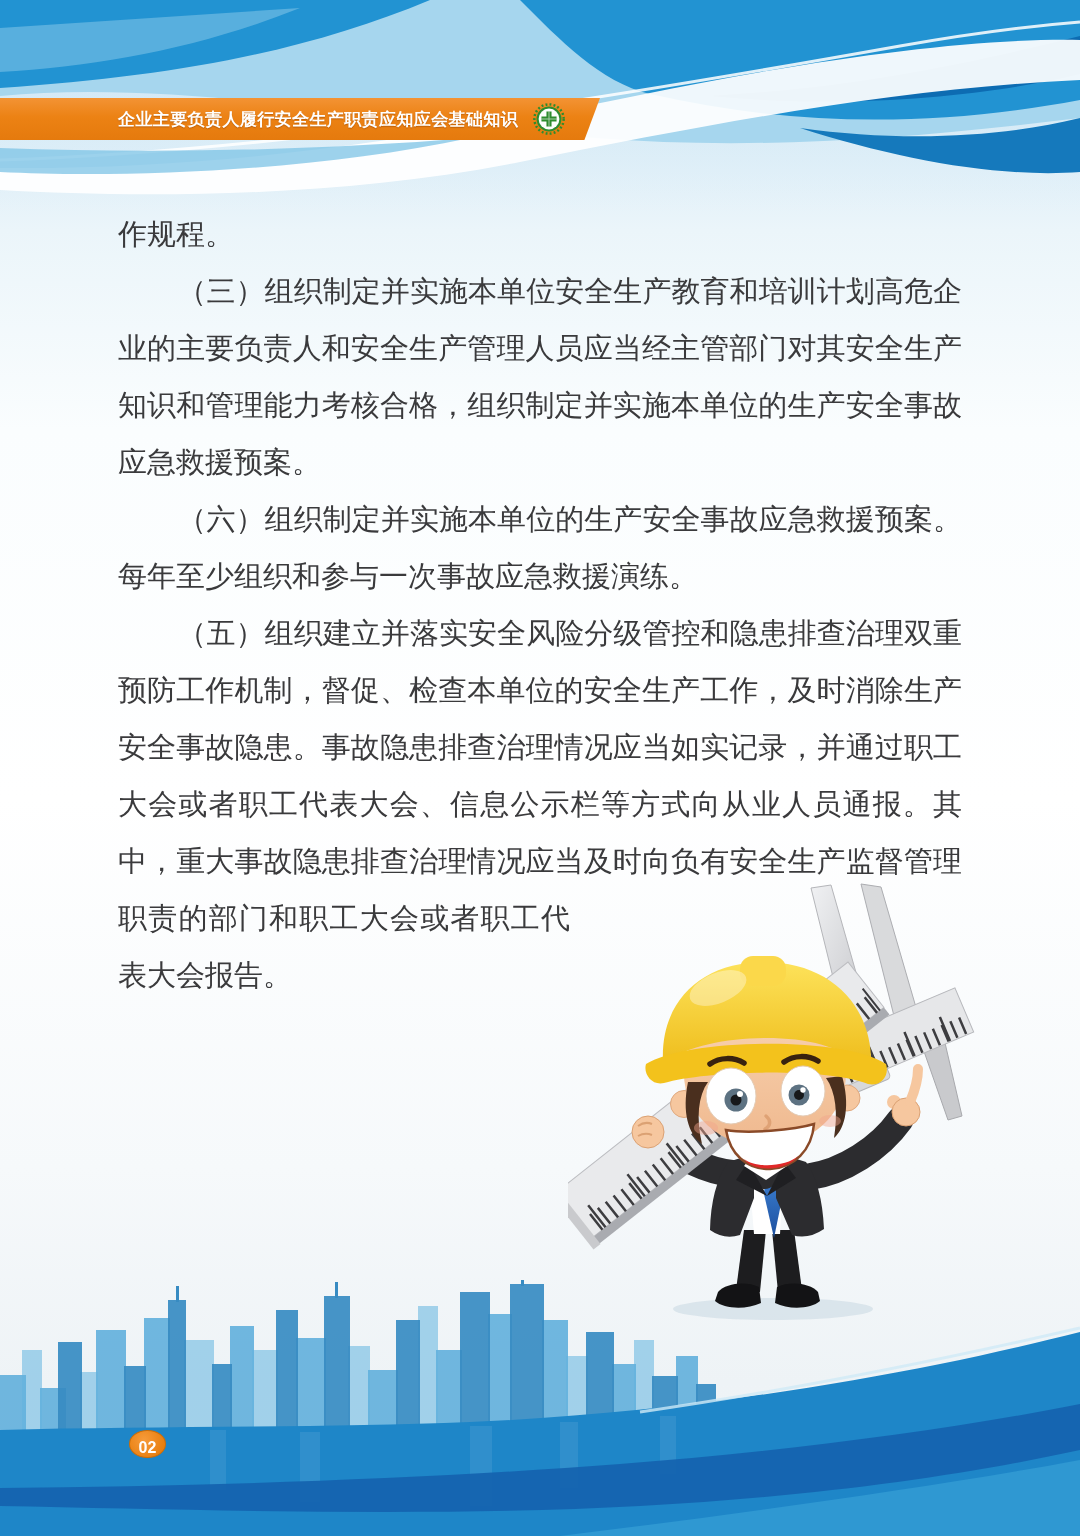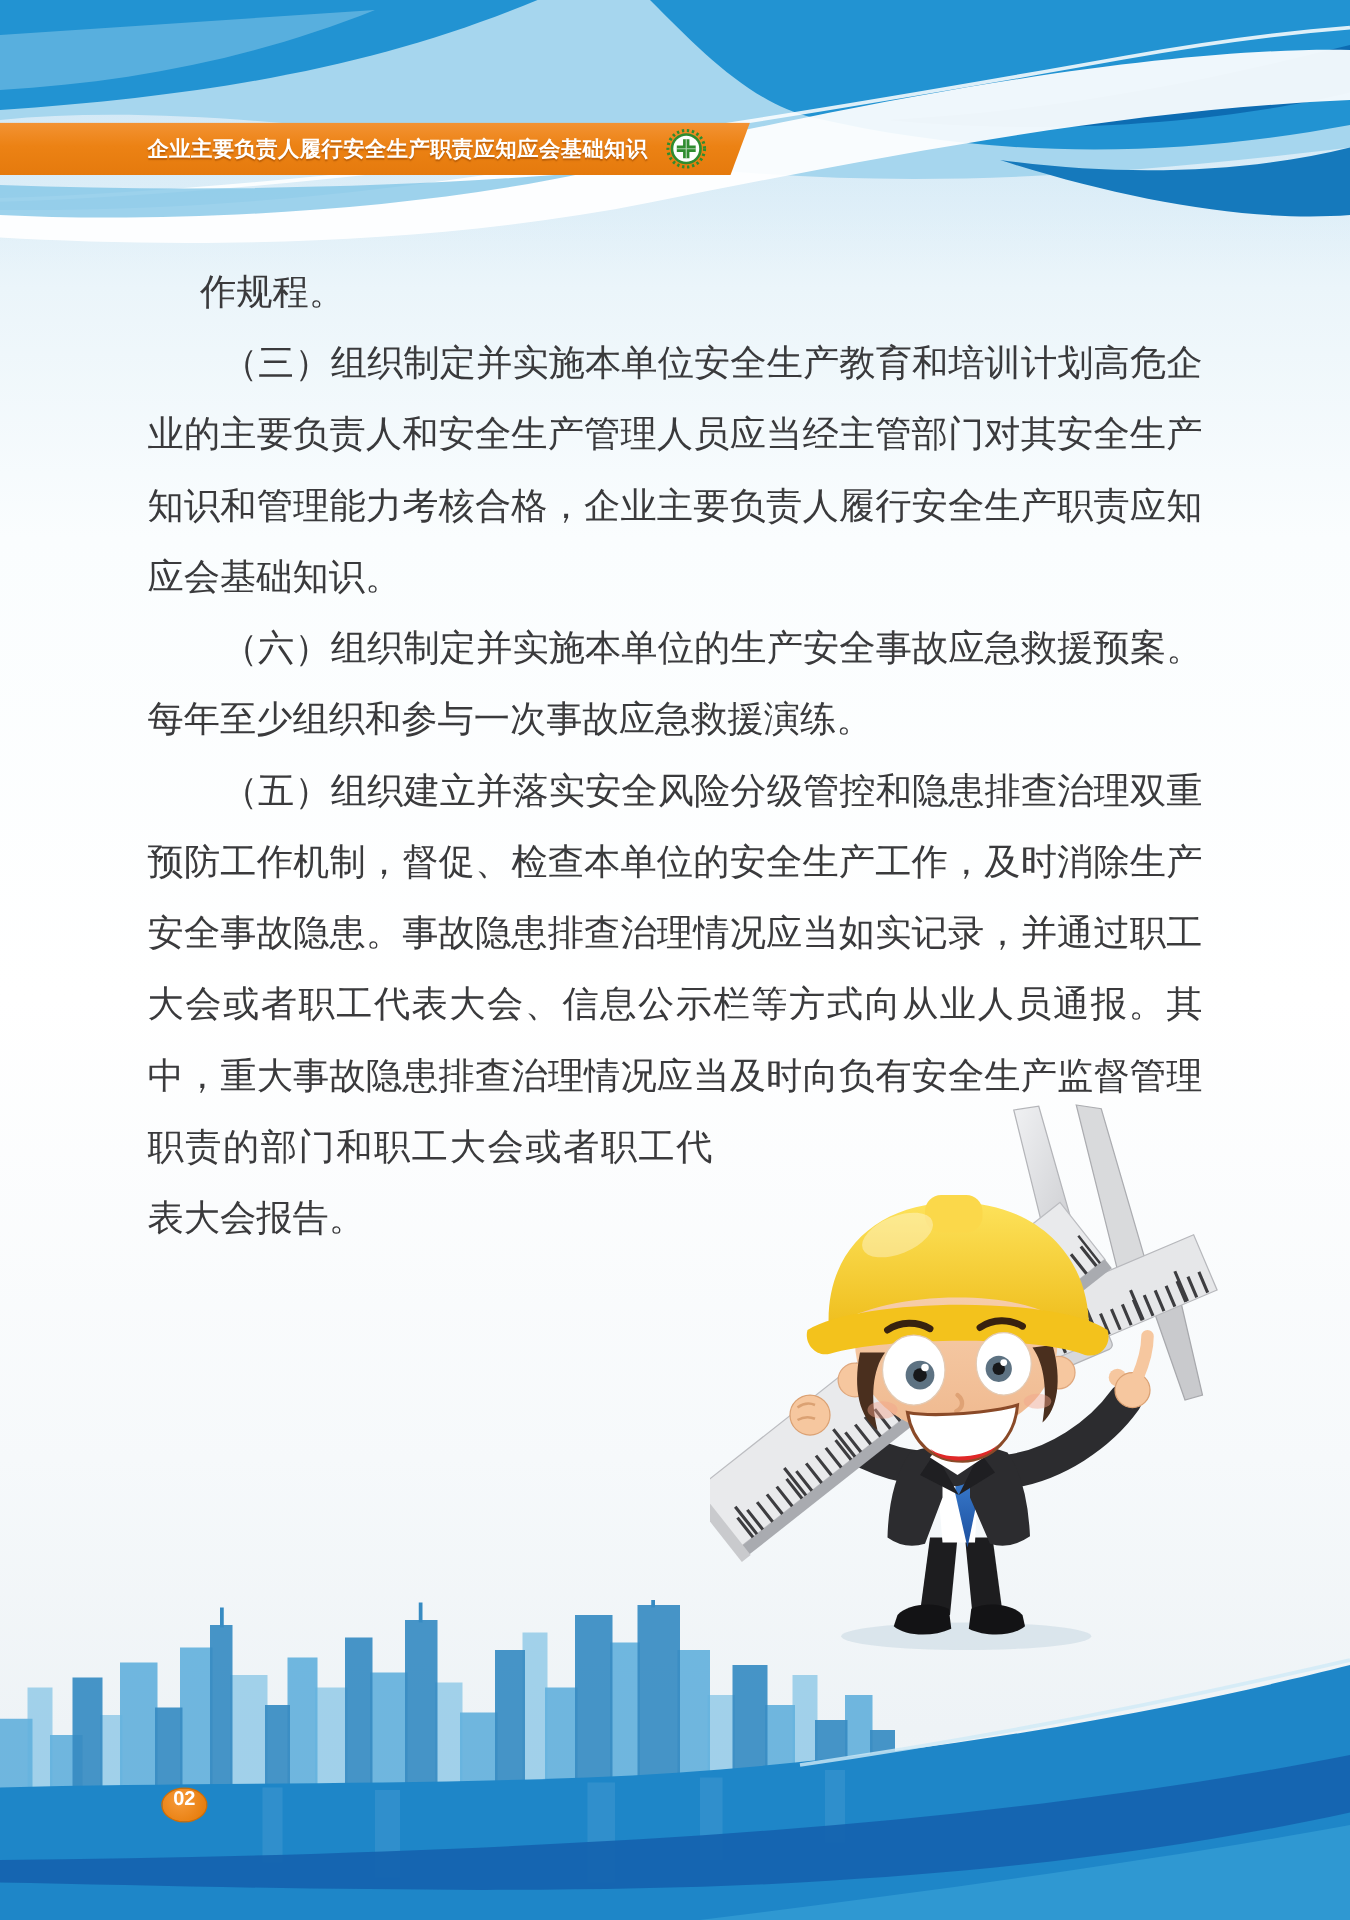--- a/index.html
+++ b/index.html
@@ -25,32 +25,32 @@
     text-align:right;
   }
   .seal{margin-left:14px;flex:0 0 auto;display:block;}
   
   .content{
     left:118px;top:206px;width:845px;z-index:5;
     font-size:29px;line-height:57px;color:#3a3a3c;font-weight:500;
     text-align:justify;
   }
   .content p{margin:0;text-indent:2.05em;}
-  .content p.cont{text-indent:0;margin-left:42px;}
+  .content p.cont{text-indent:0;}
   .float-spacer{float:right;width:1px;height:685px;}
   .float-illu{float:right;clear:right;width:393px;height:452px;}
   
   #illustration{left:568px;top:872px;z-index:4;}
   
   #footer-waves{left:0;top:1280px;z-index:2;}
   .pagenum{
     left:129px;top:1430px;width:35px;height:26px;z-index:6;
     background:radial-gradient(circle at 40% 35%,#f79b3a,#e87f10 75%);
     border:1px solid #cf6d05;border-radius:50%;
-    display:flex;align-items:flex-start;justify-content:center;
+    display:flex;align-items:flex-end;justify-content:center;
     color:#ffffff;font-size:16px;font-weight:bold;
   }
 </style>
 </head>
 <body>
 
 <div class="page">
 
   <svg id="header-waves" class="abs" width="1080" height="212" viewBox="0 0 1080 212">
     <defs>
@@ -86,21 +86,21 @@
       <circle cx="18" cy="18" r="11" fill="#fcfefc"></circle>
       <path d="M18 10 V26 M10 18 H26" stroke="#2e8c2e" stroke-width="5.4"></path>
       <path d="M18 10 V26 M10 18 H26" stroke="#ffffff" stroke-width="1" opacity=".6"></path>
     </svg>
   </div>
 
   <div class="content abs">
     <div class="float-spacer"></div>
     <div class="float-illu"></div>
     <p class="cont">作规程。</p>
-    <p>（三）组织制定并实施本单位安全生产教育和培训计划高危企业的主要负责人和安全生产管理人员应当经主管部门对其安全生产知识和管理能力考核合格，企业主要负责人履行安全生产职责应知应会基础知识。</p>
+    <p>（三）组织制定并实施本单位安全生产教育和培训计划高危企业的主要负责人和安全生产管理人员应当经主管部门对其安全生产知识和管理能力考核合格，组织制定并实施本单位的生产安全事故应急救援预案。</p>
     <p>（六）组织制定并实施本单位的生产安全事故应急救援预案。每年至少组织和参与一次事故应急救援演练。</p>
     <p>（五）组织建立并落实安全风险分级管控和隐患排查治理双重预防工作机制，督促、检查本单位的安全生产工作，及时消除生产安全事故隐患。事故隐患排查治理情况应当如实记录，并通过职工大会或者职工代表大会、信息公示栏等方式向从业人员通报。其中，重大事故隐患排查治理情况应当及时向负有安全生产监督管理职责的部门和职工大会或者职工代表大会报告。</p>
   </div>
 
   <svg id="illustration" class="abs" width="424" height="470" viewBox="0 0 424 470">
     <defs>
       <linearGradient id="gHat" x1="0" y1="0" x2="0" y2="1">
         <stop offset="0" stop-color="#fde express25a"></stop>
           <stop offset="0" stop-color="#fde25a"></stop>
         <stop offset="1" stop-color="#eebc1a"></stop>

